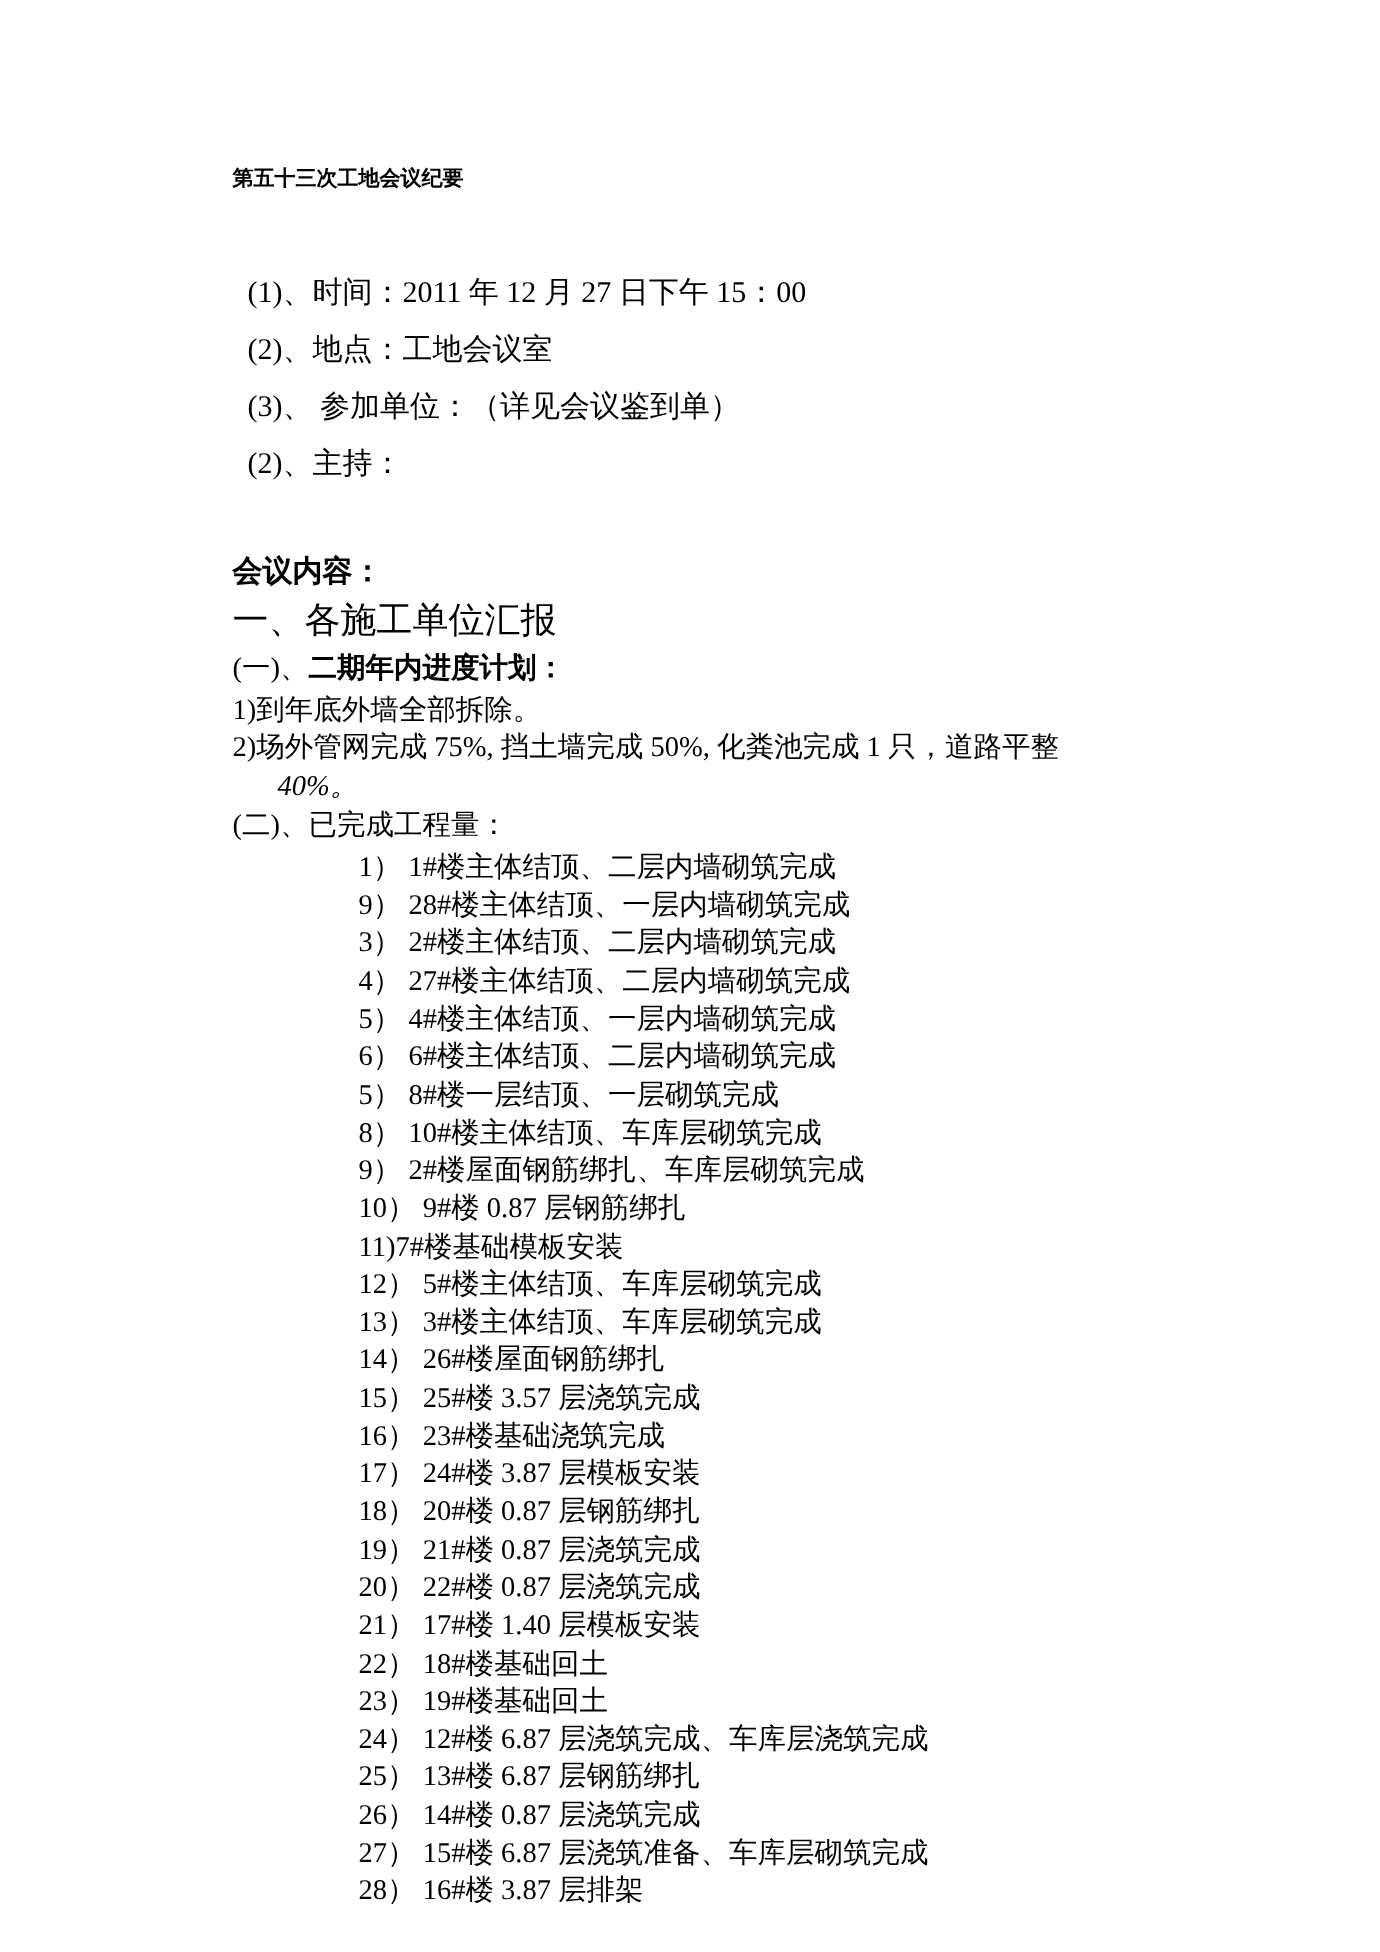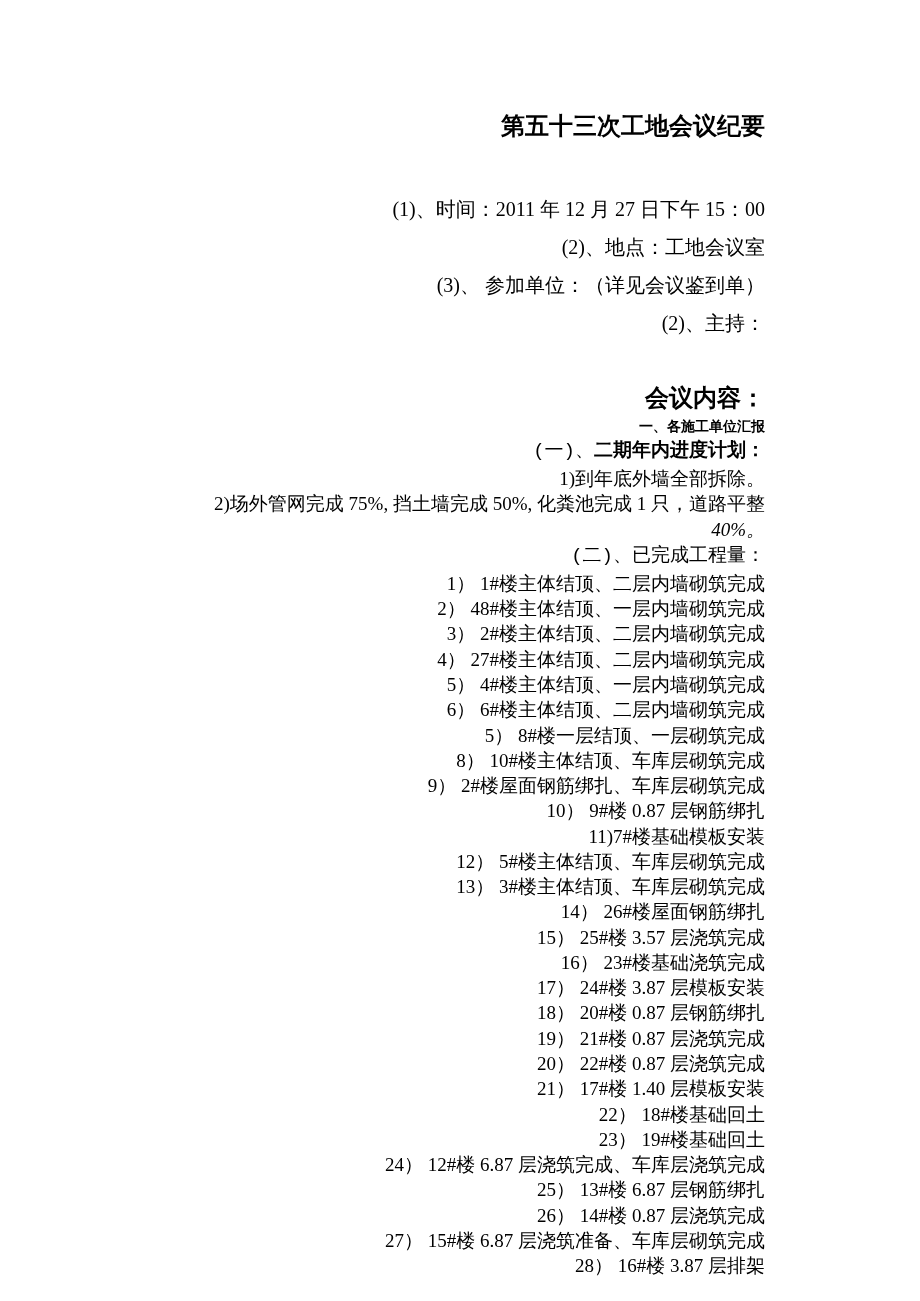--- a/index.html
+++ b/index.html
@@ -1,50 +1,48 @@
 <!DOCTYPE html>
 <html><head>
   <meta charset="utf-8">
   <style>
-    * { margin: 0; padding: 0; box-sizing: border-box; text-align: right; }
+    * { margin: 0; padding: 0; box-sizing: border-box; }
     body {
       background: #ffffff;
       width: 920px;
       height: 1301px;
       font-family: "SimSun", "宋体", serif;
       color: #000000;
       padding: 110px 155px 50px 155px;
     }
     .title {
-      text-align: right;
+      text-align: left;
       font-weight: bold;
-      font-size: 24px;
+      font-size: 14px;
       margin-bottom: 48px;
     }
     .meta-line {
       font-size: 20px;
       line-height: 1.9;
       margin-left: 10px;
     }
     .section-header {
       font-weight: bold;
-      font-size: 24px;
+      font-size: 20px;
       margin-top: 38px;
       line-height: 1.5;
     }
     .section-header-2 {
-      font-weight: bold;
-      font-size: 14px;
+      font-weight: normal;
+      font-size: 24px;
       line-height: 1.5;
-      margin-left: 45px;
     }
     .subsection {
       font-size: 19px;
       line-height: 1.5;
-      font-family: Liberation Mono, monospace;
     }
     .subsection-bold {
       font-weight: bold;
     }
     .plan-item {
       font-size: 19px;
       line-height: 1.35;
     }
     .plan-item-cont {
       font-size: 19px;
@@ -75,21 +73,21 @@
   <span>(一)、</span><span class="subsection-bold">二期年内进度计划：</span>
 </div>
 
 <div class="plan-item">1)到年底外墙全部拆除。</div>
 <div class="plan-item">2)场外管网完成 75%, 挡土墙完成 50%, 化粪池完成 1 只，道路平整</div>
 <div class="plan-item-cont">40%。</div>
 
 <div class="subsection">(二)、已完成工程量：</div>
 
 <div class="completed-item">1）  1#楼主体结顶、二层内墙砌筑完成</div>
-<div class="completed-item">2）  48#楼主体结顶、一层内墙砌筑完成</div>
+<div class="completed-item">9）  28#楼主体结顶、一层内墙砌筑完成</div>
 <div class="completed-item">3）  2#楼主体结顶、二层内墙砌筑完成</div>
 <div class="completed-item">4）  27#楼主体结顶、二层内墙砌筑完成</div>
 <div class="completed-item">5）  4#楼主体结顶、一层内墙砌筑完成</div>
 <div class="completed-item">6）  6#楼主体结顶、二层内墙砌筑完成</div>
 <div class="completed-item">5）  8#楼一层结顶、一层砌筑完成</div>
 <div class="completed-item">8）  10#楼主体结顶、车库层砌筑完成</div>
 <div class="completed-item">9）  2#楼屋面钢筋绑扎、车库层砌筑完成</div>
 <div class="completed-item">10）  9#楼 0.87 层钢筋绑扎</div>
 <div class="completed-item">11)7#楼基础模板安装</div>
 <div class="completed-item">12）  5#楼主体结顶、车库层砌筑完成</div>

